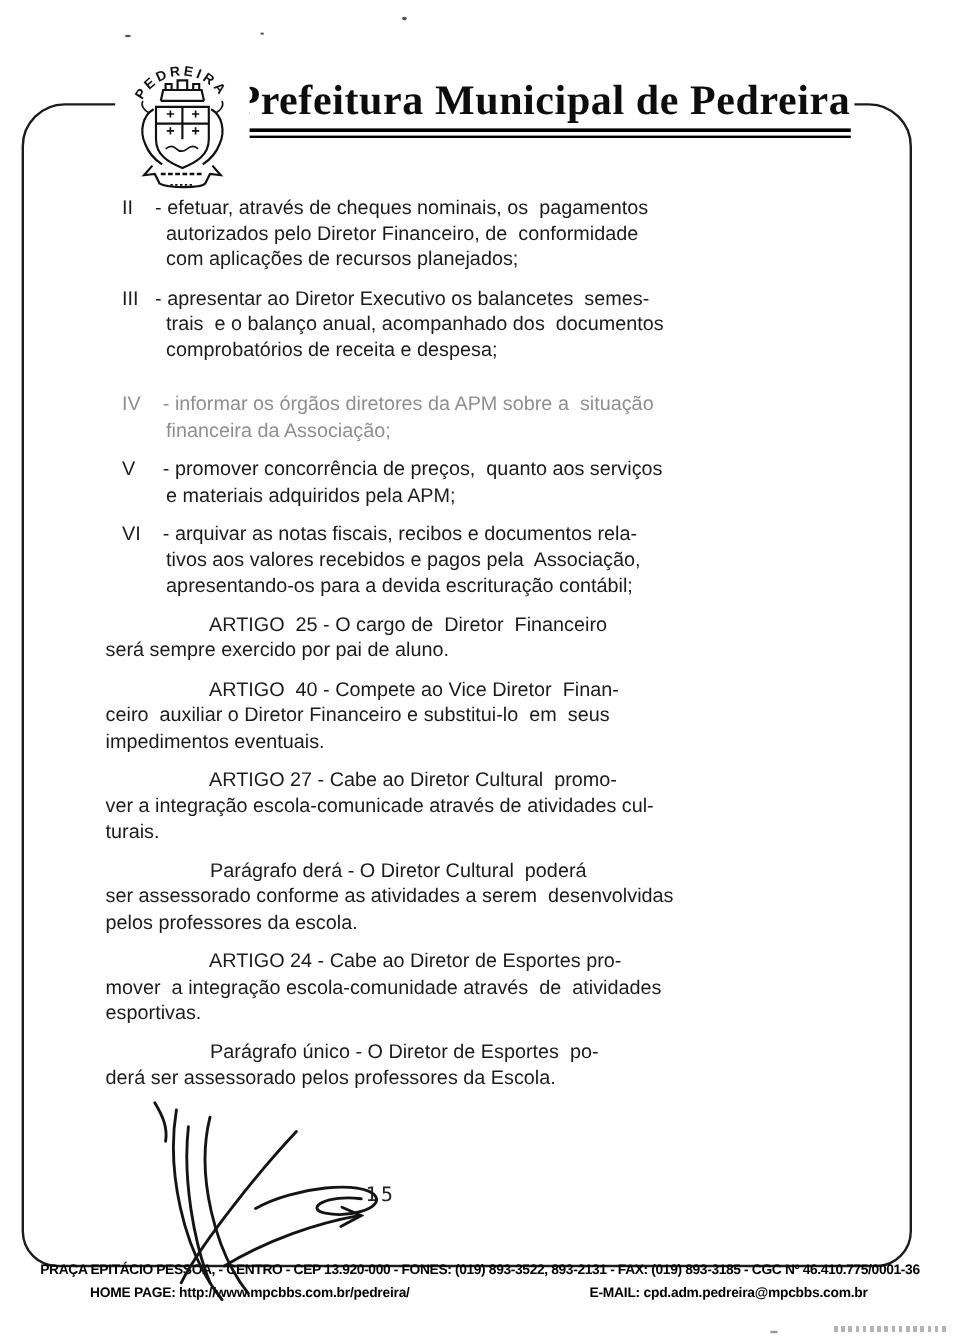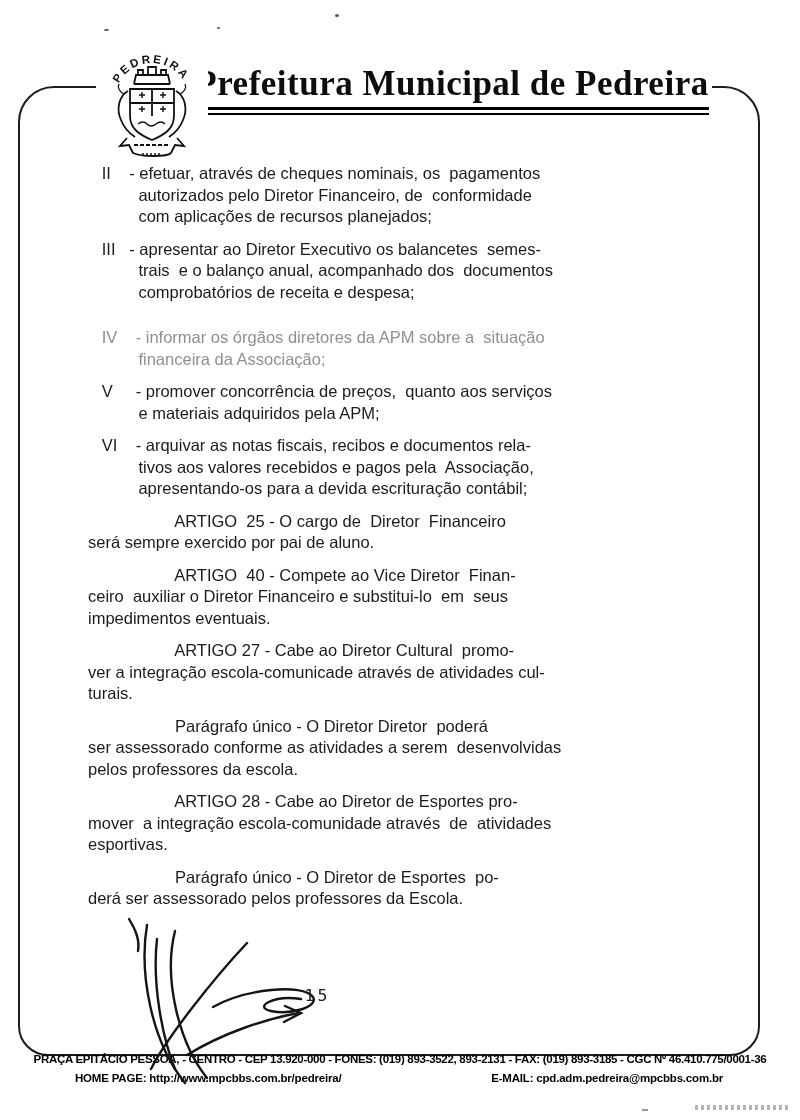--- a/index.html
+++ b/index.html
@@ -117,24 +117,24 @@
            tivos aos valores recebidos e pagos pela  Associação,
            apresentando-os para a devida escrituração contábil;</pre>
     <pre class="tblock">                   ARTIGO  25 - O cargo de  Diretor  Financeiro
 será sempre exercido por pai de aluno.</pre>
     <pre class="tblock">                   ARTIGO  40 - Compete ao Vice Diretor  Finan-
 ceiro  auxiliar o Diretor Financeiro e substitui-lo  em  seus
 impedimentos eventuais.</pre>
     <pre class="tblock">                   ARTIGO 27 - Cabe ao Diretor Cultural  promo-
 ver a integração escola-comunicade através de atividades cul-
 turais.</pre>
-    <pre class="tblock">                   Parágrafo único - O Diretor Diretor  poderá
+    <pre class="tblock">                   Parágrafo derá - O Diretor Cultural  poderá
 ser assessorado conforme as atividades a serem  desenvolvidas
 pelos professores da escola.</pre>
-    <pre class="tblock">                   ARTIGO 28 - Cabe ao Diretor de Esportes pro-
+    <pre class="tblock">                   ARTIGO 24 - Cabe ao Diretor de Esportes pro-
 mover  a integração escola-comunidade através  de  atividades
 esportivas.</pre>
     <pre class="tblock">                   Parágrafo único - O Diretor de Esportes  po-
 derá ser assessorado pelos professores da Escola.</pre>
   </div>
 
   <div class="page-number">15</div>
 
   <svg class="signature" viewBox="0 0 270 175" width="270" height="175">
     <g fill="none" stroke="#141414" stroke-width="2.4" stroke-linecap="round">

